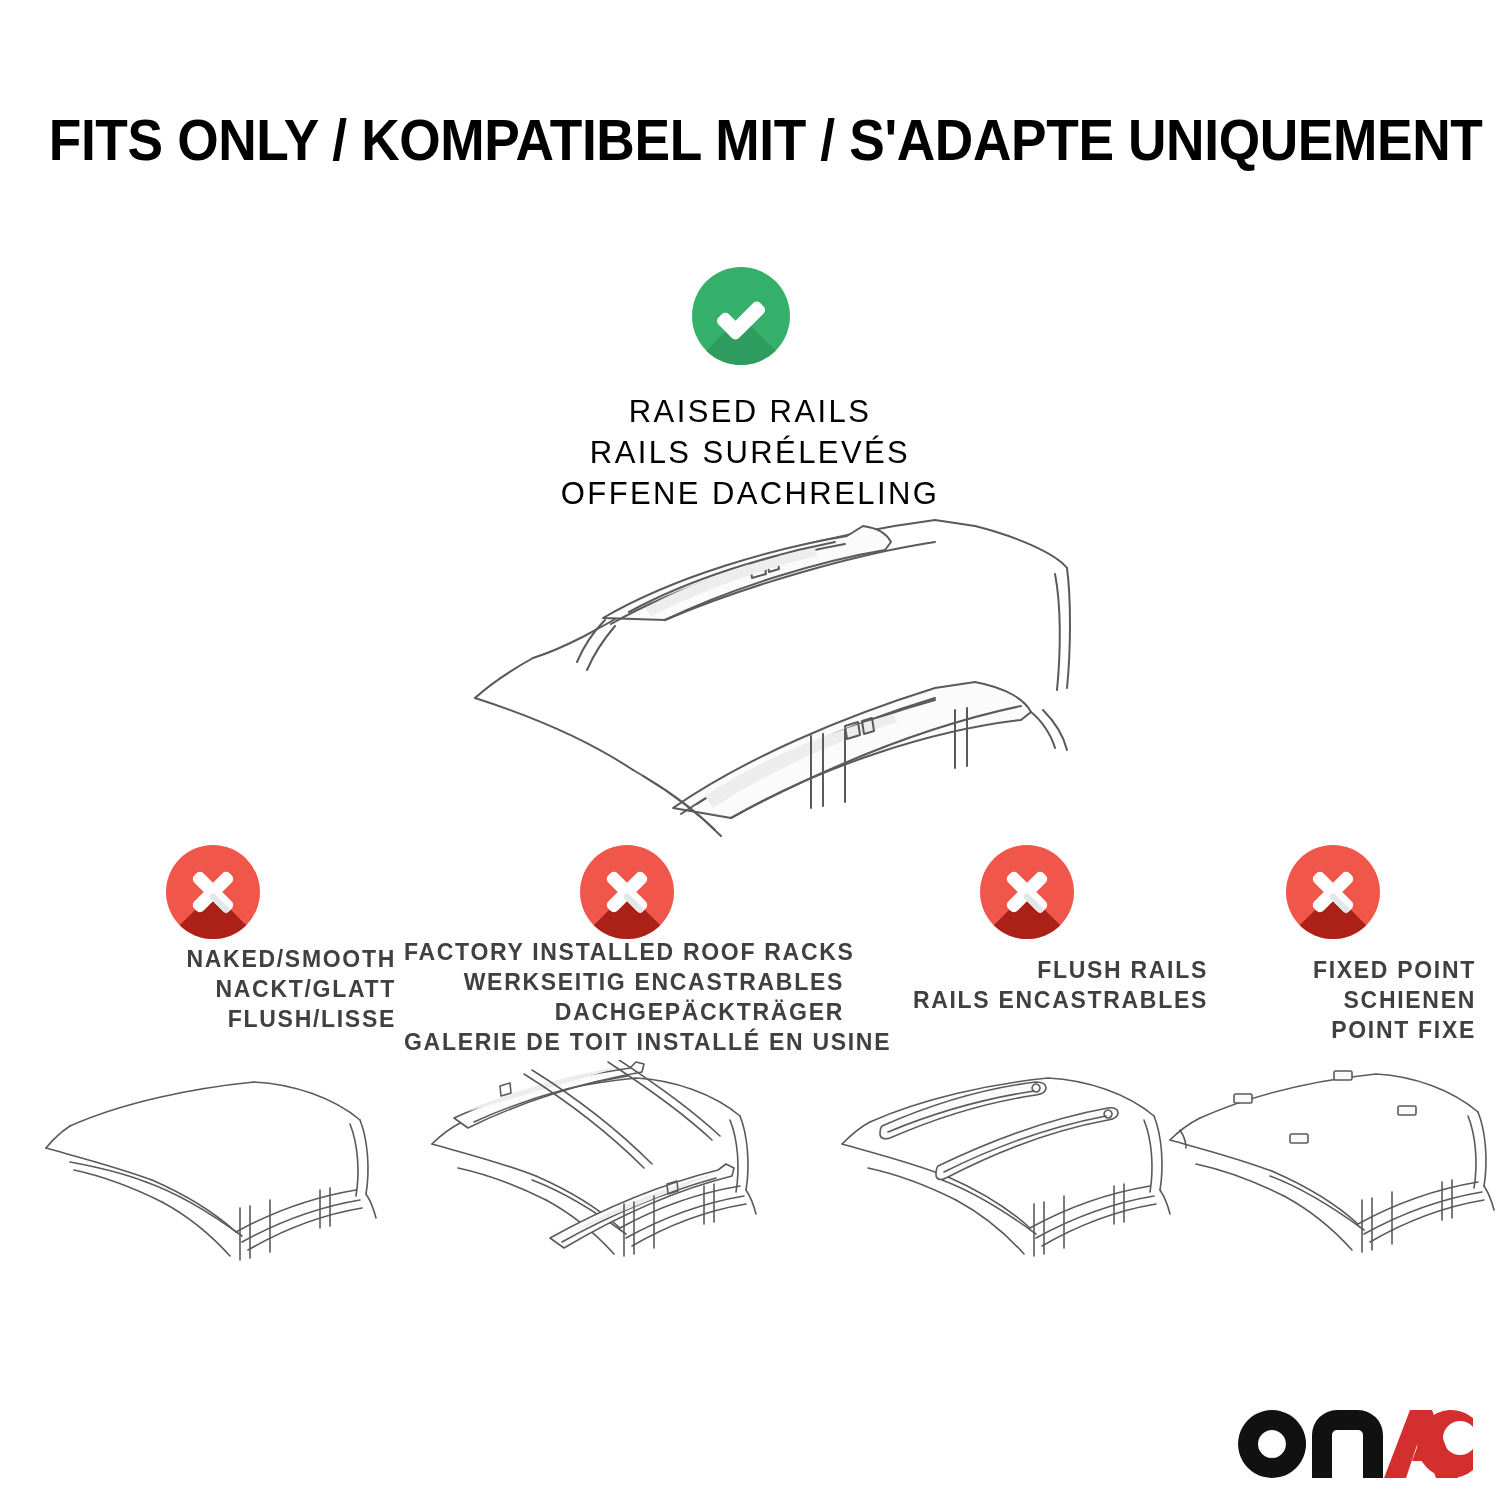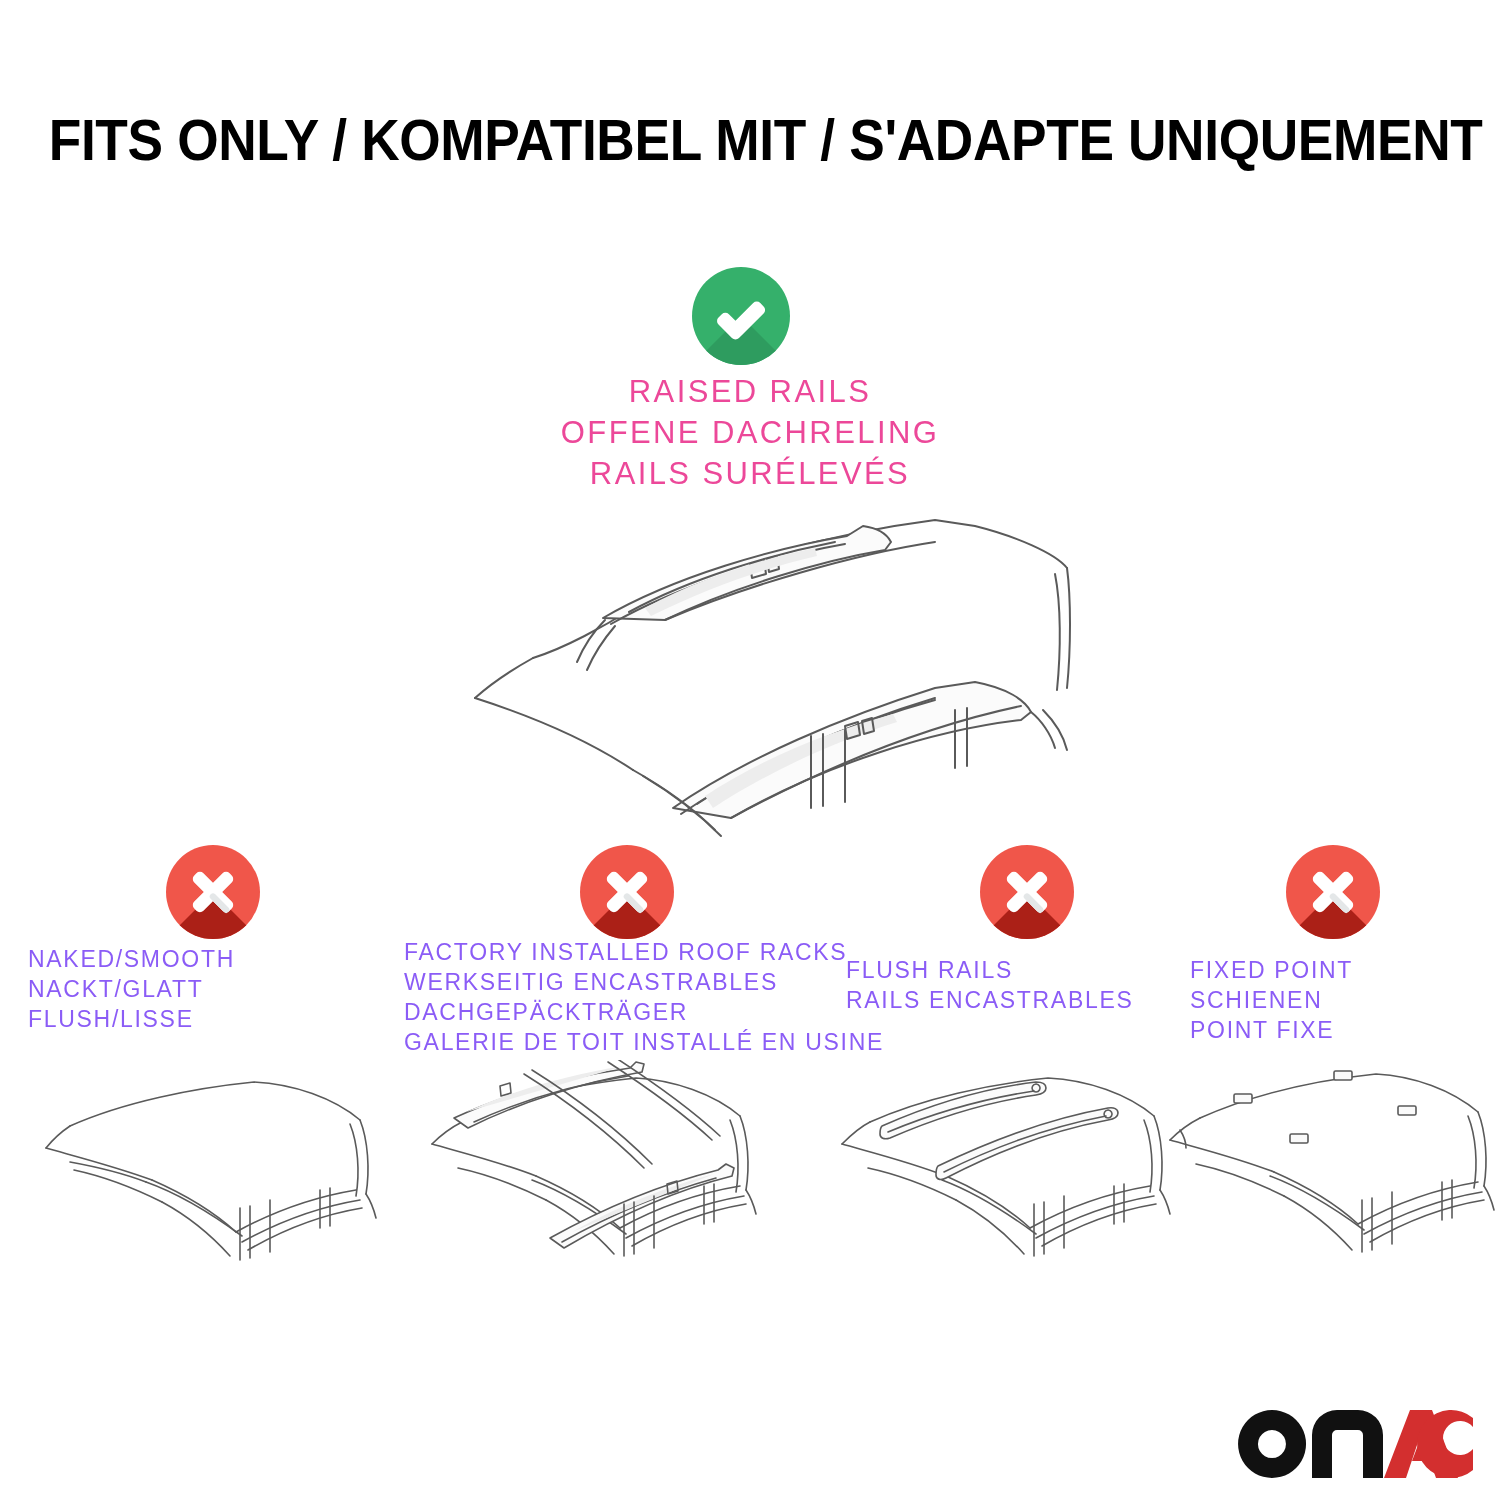--- a/index.html
+++ b/index.html
@@ -55,28 +55,28 @@
     left: 0;
     top: 0;
     width: 100%;
     height: 100%;
   }
 
   
   .good-labels {
     position: absolute;
     left: 0;
-    top: 371px;
+    top: 391px;
     width: 1500px;
     text-align: center;
     font-size: 31px;
     line-height: 41px;
     letter-spacing: 2.4px;
     font-weight: 300;
-    color: #ec4899;
+    color: #000000;
     white-space: nowrap;
   }
   .good-labels div { font-weight: 400; }
 
   .good-illustration {
     position: absolute;
     left: 415px;
     top: 508px;
     width: 660px;
     height: 330px;
@@ -84,26 +84,26 @@
 
   
   .col {
     position: absolute;
     top: 845px;
   }
   .col-labels {
     position: absolute;
     left: 0;
     width: 100%;
-    text-align: left;
+    text-align: right;
     font-size: 23px;
     line-height: 30px;
     letter-spacing: 1.7px;
-    font-weight: 400;
-    color: #8b5cf6;
+    font-weight: 700;
+    color: #404040;
     white-space: nowrap;
   }
   .col-illustration {
     position: absolute;
   }
 
   
   .logo {
     position: absolute;
     left: 1236px;
@@ -119,22 +119,22 @@
 
 <div class="icon-circle" style="left:692px; top:267px; width:98px; height:98px; background:#35b06b;">
   <div class="shadow" style="background:#2e9c5f;"></div>
   <svg viewBox="0 0 98 98" aria-hidden="true">
     <path d="M26.5 50.5 L29.8 47.2 a5 5 0 0 1 7.1 0 L43.5 53.8 L61.2 36.1 a5 5 0 0 1 7.1 0 L71.6 39.4 a5 5 0 0 1 0 7.1 L47.0 71.1 a5 5 0 0 1 -7.1 0 L26.5 57.6 a5 5 0 0 1 0 -7.1 Z" fill="#ffffff"></path>
   </svg>
 </div>
 
 <div class="good-labels">
   <div>RAISED RAILS</div>
+  <div>RAILS SURÉLEVÉS</div>
   <div>OFFENE DACHRELING</div>
-  <div>RAILS SURÉLEVÉS</div>
 </div>
 
 <div class="good-illustration">
   <svg viewBox="0 0 660 330" width="660" height="330" aria-hidden="true">
     <g fill="none" stroke="#5a5a5a" stroke-width="2" stroke-linecap="round" stroke-linejoin="round">
 
       <path d="M218 100 C300 55 420 25 520 12 L560 18 C600 28 640 45 652 60"></path>
       <path d="M218 100 C190 118 150 140 118 150"></path>
       <path d="M118 150 C100 160 80 172 60 190"></path>
 

